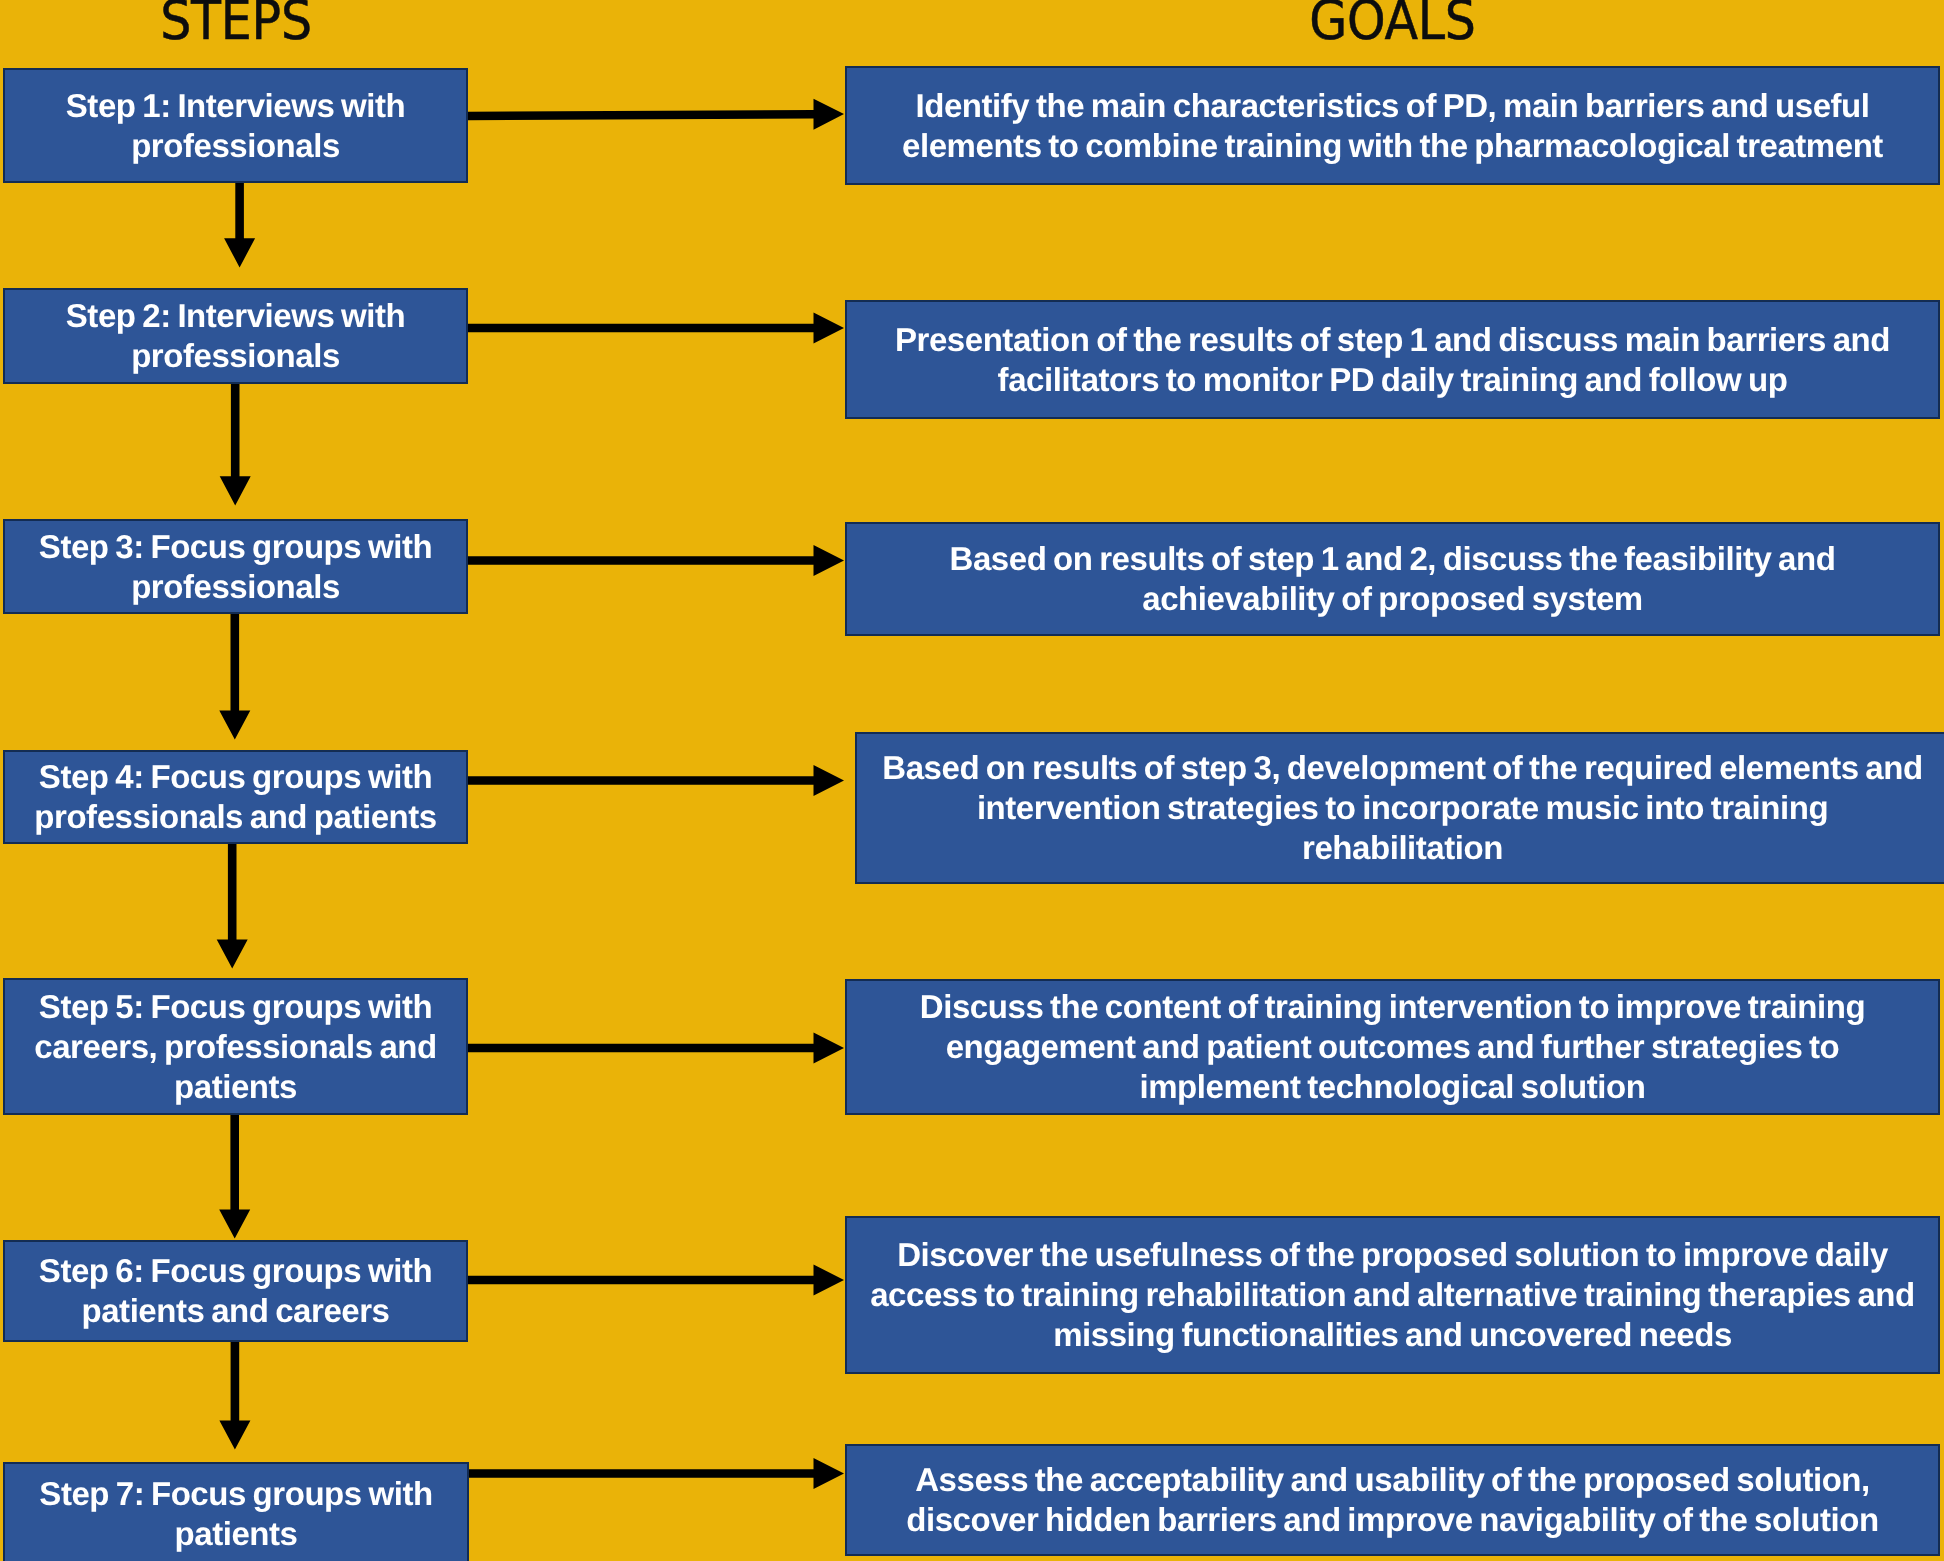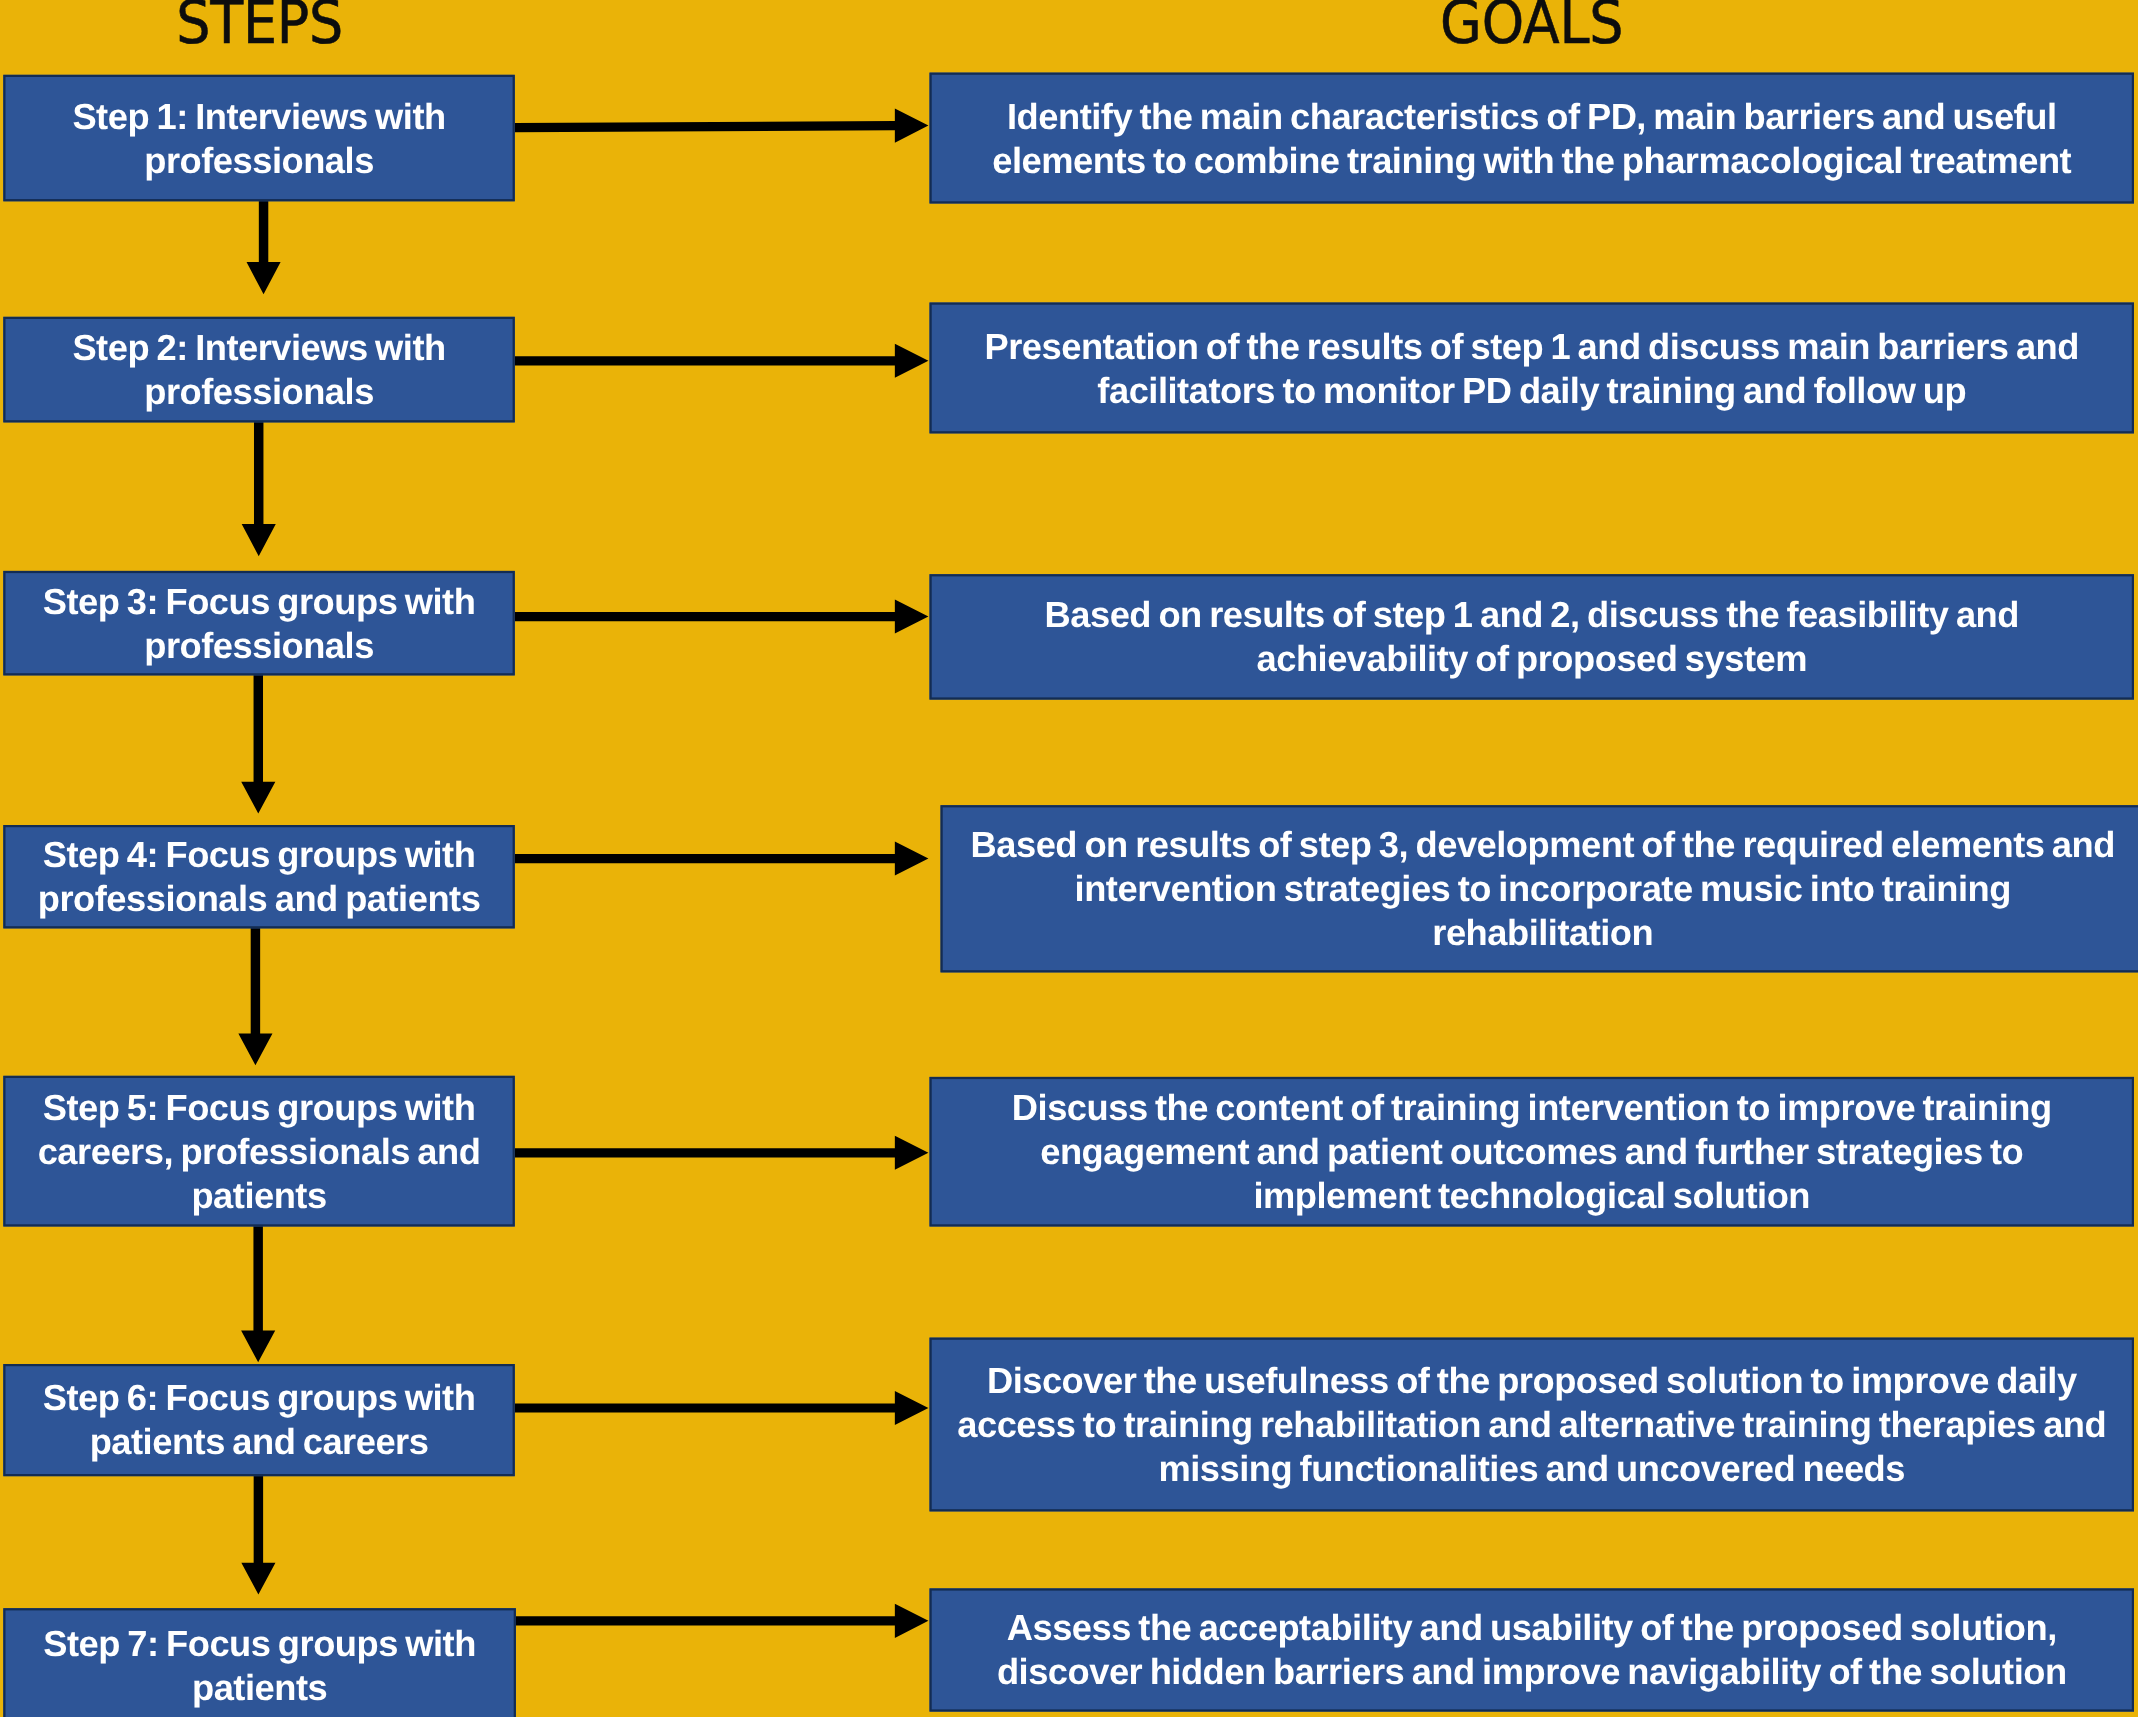--- a/index.html
+++ b/index.html
@@ -70,21 +70,21 @@
     </div>
   <div class="box" style="left:3px;top:1452px;width:466px;height:104px;">
       <span class="txt">Step 7: Focus groups with
 patients</span>
     </div>
 
   <div class="box" style="left:845px;top:56px;width:1095px;height:119px;">
       <span class="txt">Identify the main characteristics of PD, main barriers and useful
 elements to combine training with the pharmacological treatment</span>
     </div>
-  <div class="box" style="left:845px;top:265px;width:1095px;height:119px;">
+  <div class="box" style="left:845px;top:290px;width:1095px;height:119px;">
       <span class="txt">Presentation of the results of step 1 and discuss main barriers and
 facilitators to monitor PD daily training and follow up</span>
     </div>
   <div class="box" style="left:845px;top:512px;width:1095px;height:114px;">
       <span class="txt">Based on results of step 1 and 2,  discuss the feasibility and
 achievability of proposed system</span>
     </div>
   <div class="box" style="left:855px;top:722px;width:1095px;height:152px;justify-content:center;">
       <span class="txt">Based on results of step 3,  development of the required elements and
 intervention strategies to incorporate music into training

